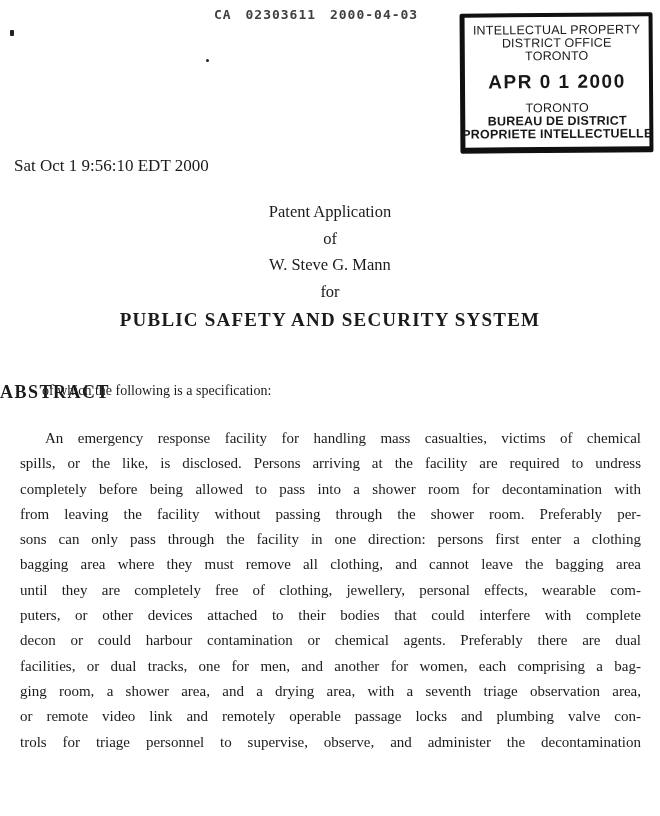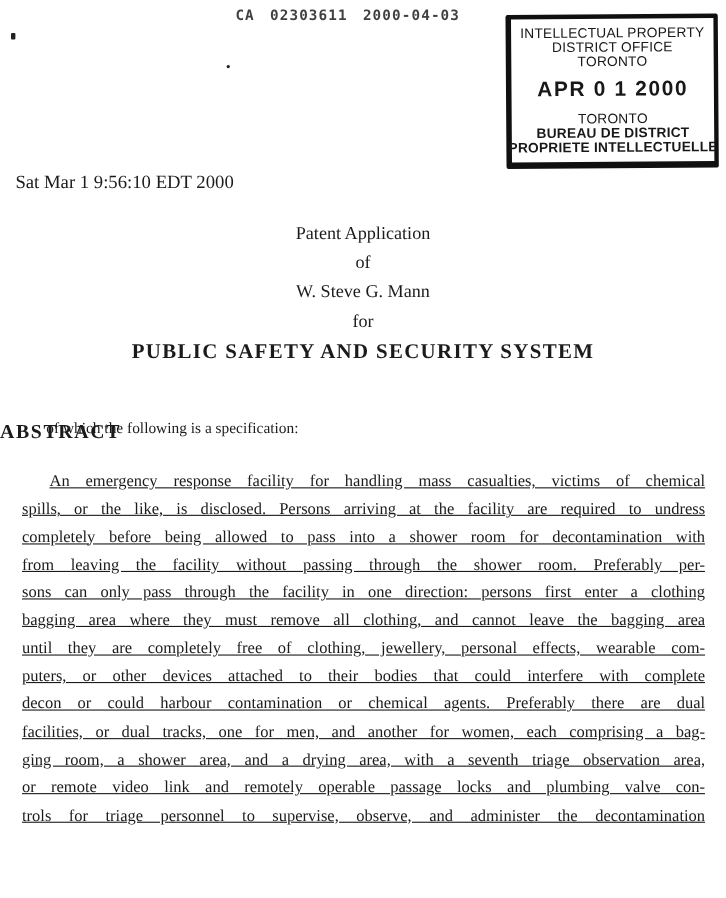--- a/index.html
+++ b/index.html
@@ -105,21 +105,20 @@
     font-weight: bold;
     letter-spacing: 1.5px;
   }
 
   
   .abstract {
     position: absolute;
     left: 20px; top: 426px;
     width: 621px;
     font-size: 15px;
-    text-decoration: underline;
   }
   .abstract .abs-line {
     line-height: 25.3px;
     height: 25.3px;
     text-align: justify;
     text-align-last: justify;
     white-space: nowrap;
     overflow: hidden;
   }
   .abstract .abs-line:first-child { padding-left: 25px; }
@@ -140,21 +139,21 @@
 <div class="stamp">
   <div class="s-small">INTELLECTUAL PROPERTY</div>
   <div class="s-small">DISTRICT OFFICE</div>
   <div class="s-small">TORONTO</div>
   <div class="s-date">APR 0 1 2000</div>
   <div class="s-small">TORONTO</div>
   <div class="s-small s-bold">BUREAU DE DISTRICT</div>
   <div class="s-small s-bold">PROPRIETE INTELLECTUELLE</div>
 </div>
 
-<div class="timestamp">Sat Mar 1 9:56:10 EDT 2000</div>
+<div class="timestamp">Sat Oct 1 9:56:10 EDT 2000</div>
 
 <div class="title-block">
   <div class="t-line">Patent Application</div>
   <div class="t-line">of</div>
   <div class="t-line">W. Steve G. Mann</div>
   <div class="t-line">for</div>
   <div class="t-main">PUBLIC SAFETY AND SECURITY SYSTEM</div>
 </div>
 
 <div class="spec-line">of which the following is a specification:</div>

